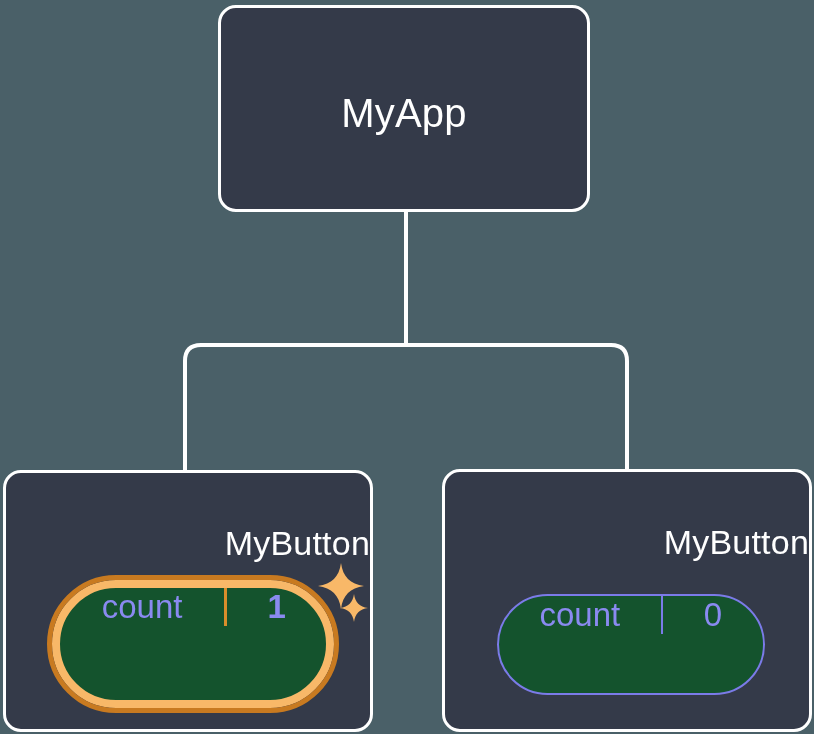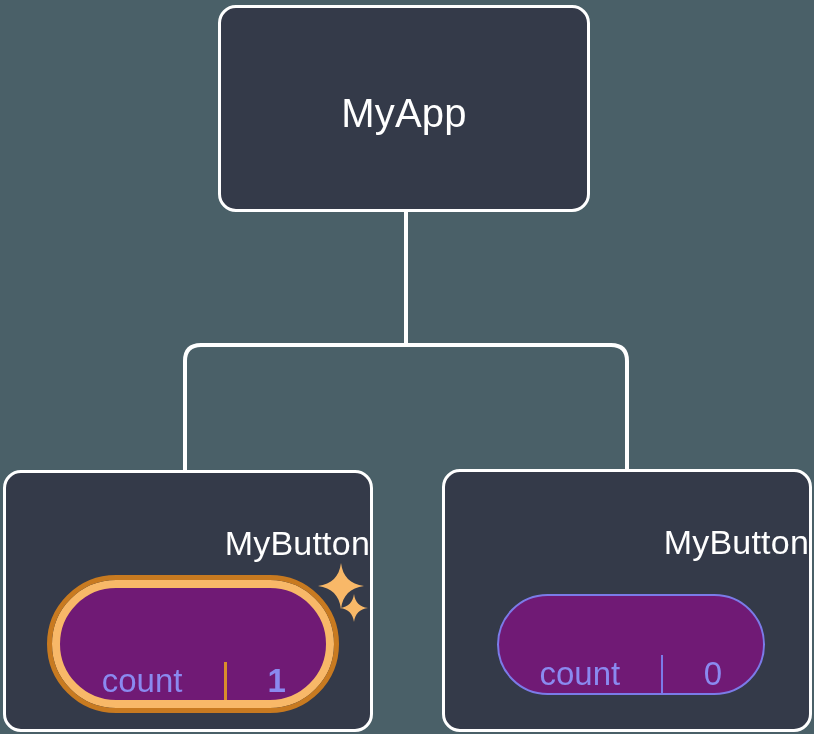--- a/index.html
+++ b/index.html
@@ -77,23 +77,23 @@
     font-size: 34px;
     line-height: 40px;
     text-align: right;
   }
 
   
   .pill {
     position: absolute;
     box-sizing: border-box;
     display: flex;
-    align-items: flex-end;
+    align-items: flex-start;
     border-radius: 999px;
-    background: #701a75;
+    background: #14532d;
   }
 
   .pill-key, .pill-val {
     display: flex;
     align-items: center;
     justify-content: center;
     white-space: nowrap;
   }
 
   

